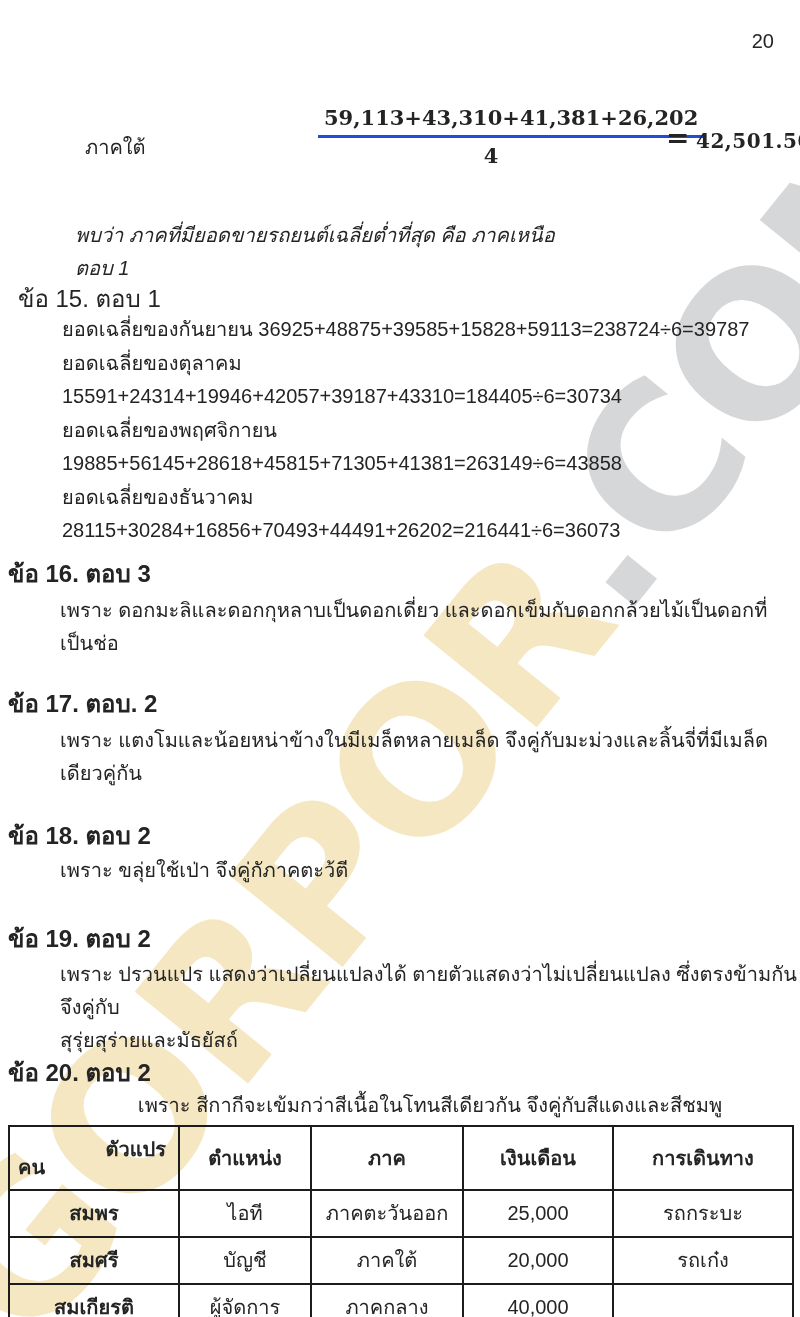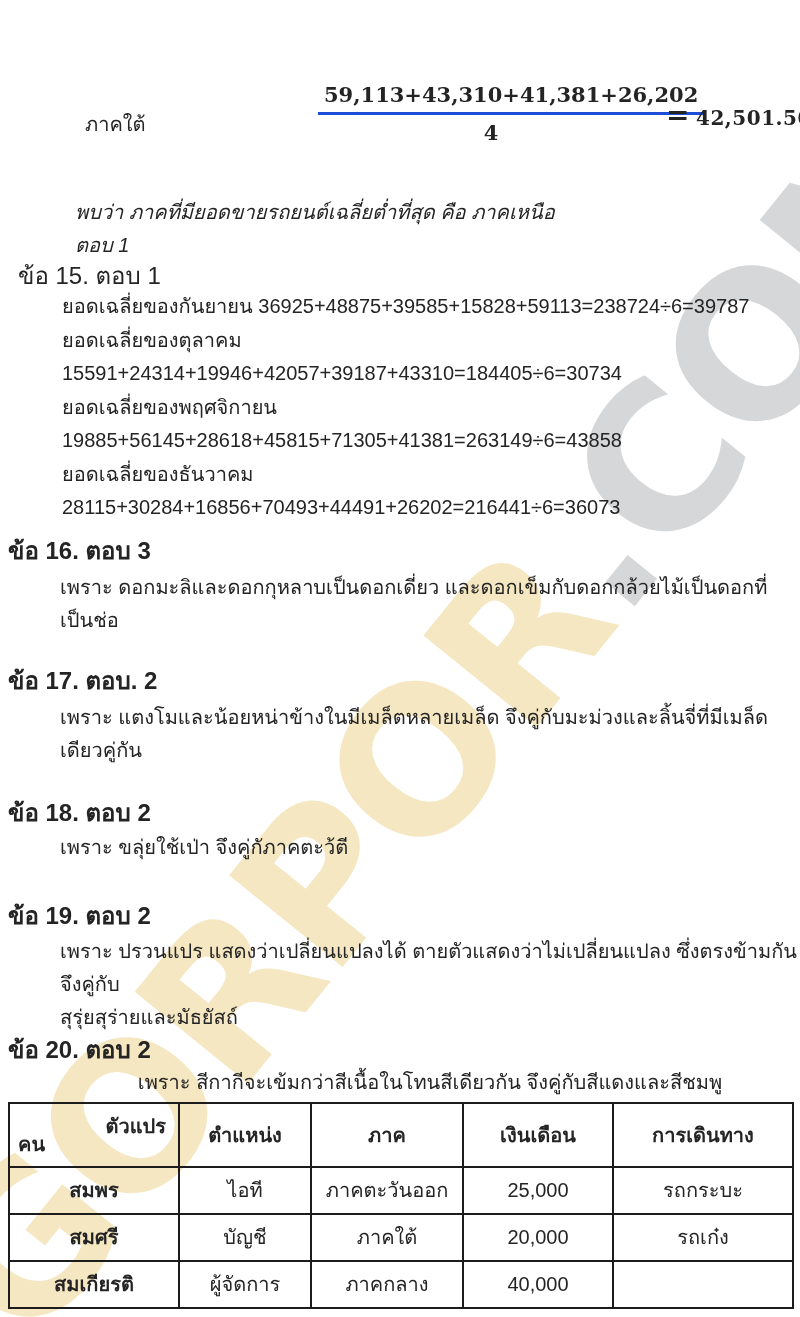--- a/index.html
+++ b/index.html
@@ -83,20 +83,21 @@
 <body>
 
 <div class="page">
 
   <div class="watermark">
     <span class="wm-left">GORPOR</span><span class="wm-right">.COM</span>
   </div>
 
   <div class="content">
 
+    <div class="page-number">20</div>
 
     <div class="formula">
       <span class="formula-label">ภาคใต้</span>
       <span class="fraction">
         <span class="numerator">59,113+43,310+41,381+26,202</span>
         <span class="denominator" style="display:block;">4</span>
       </span>
       <span class="formula-equals">=</span>
       <span class="formula-result">42,501.50</span>
     </div>

